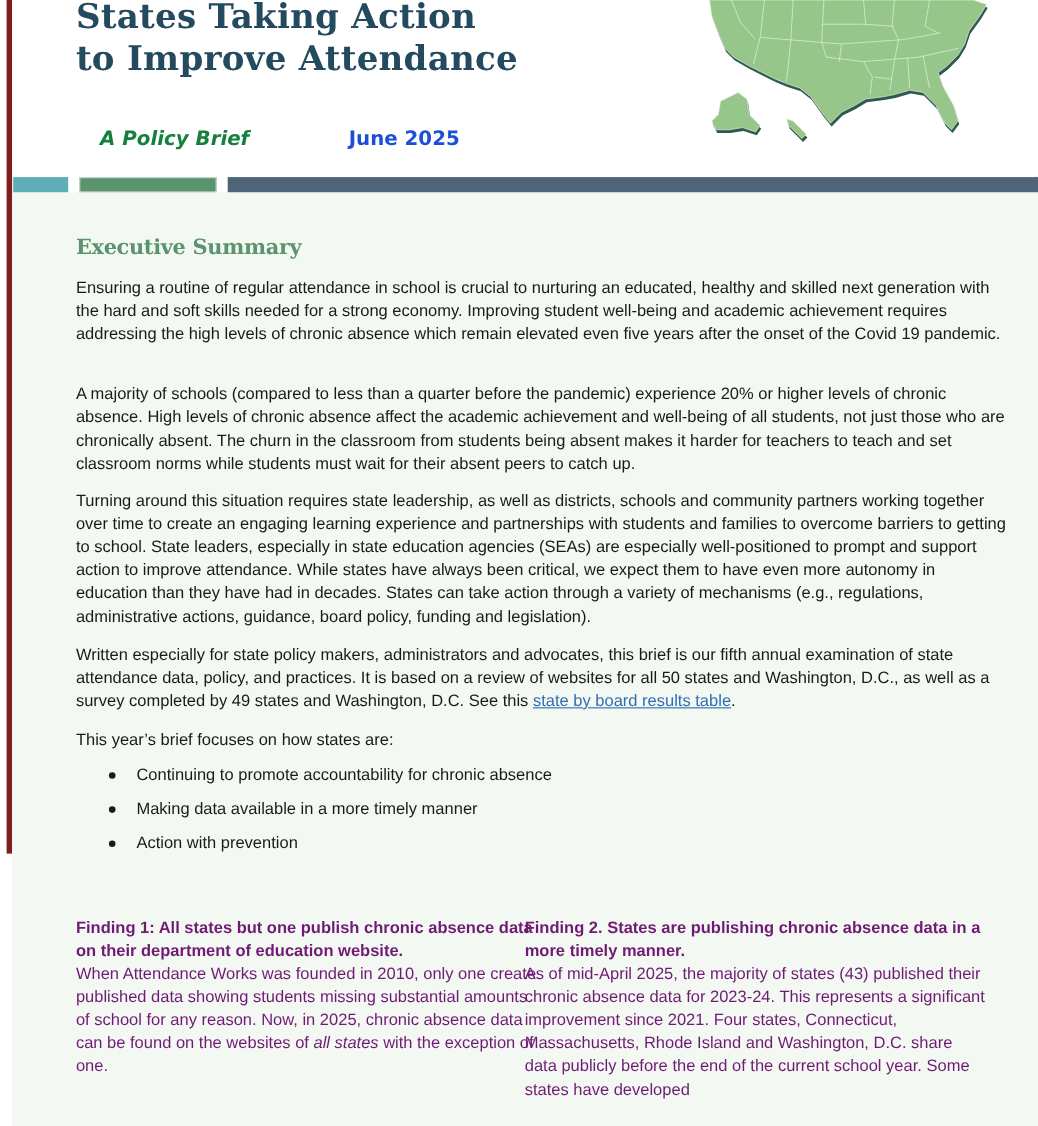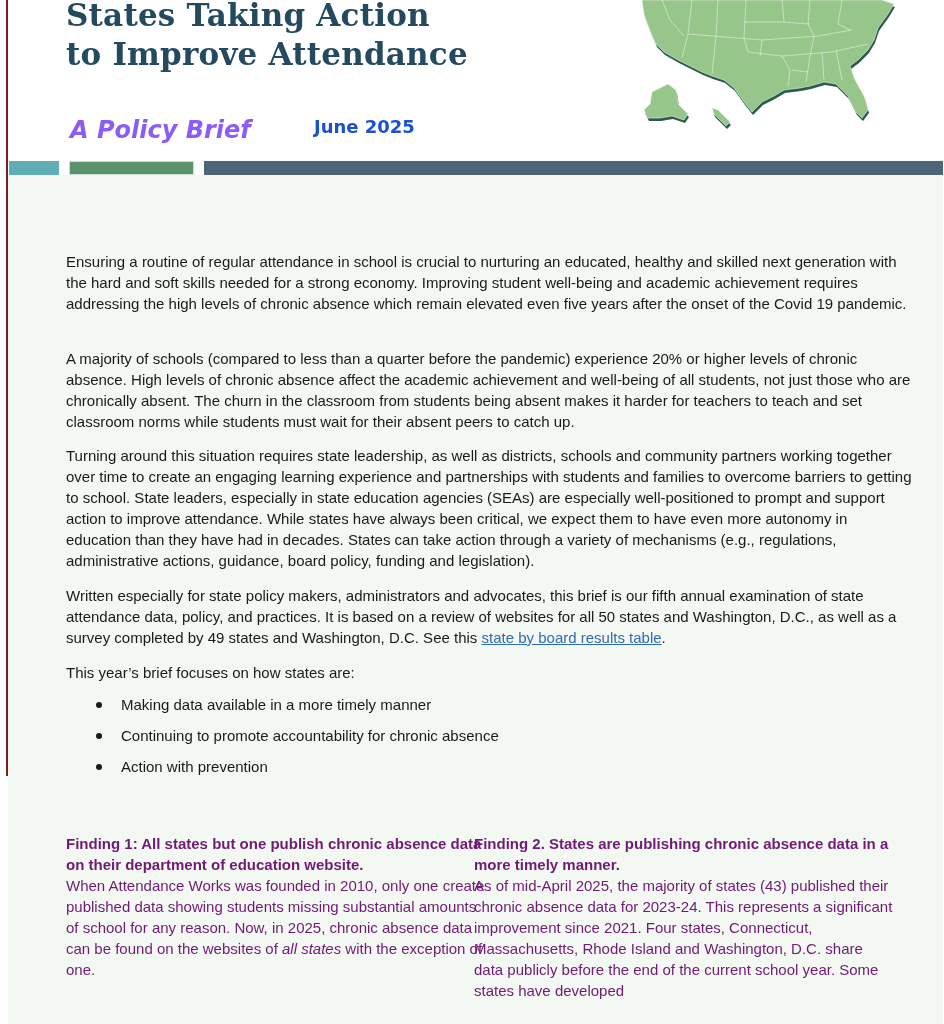--- a/index.html
+++ b/index.html
@@ -1,35 +1,35 @@
 <!DOCTYPE html>
 <html><head>
   <meta charset="utf-8">
   <style>
     * { box-sizing: border-box; margin: 0; padding: 0; }
     html, body { width: 944px; height: 1024px; overflow: hidden; background: #ffffff; }
     body { font-family: "DejaVu Sans", sans-serif; position: relative; }
 
     .page {
       position: absolute; left: 6px; top: 0; width: 936px; height: 776px;
-      border-left: 2px solid #7f1d1d; border-right: 1px solid #d0d0d0;
+      border-left: 5px solid #7f1d1d; border-right: 1px solid #d0d0d0;
       background: #ffffff;
     }
 
     
     .header { position: absolute; left: 0; top: 0; width: 936px; height: 160px; background: #ffffff; }
     .title {
       position: absolute; left: 58px; top: -4px;
       font-family: "DejaVu Serif", serif; font-weight: bold;
       font-size: 31px; line-height: 39px; color: #234a5e; letter-spacing: 0.2px;
     }
     .subtitle {
-      position: absolute; left: 62px; top: 116px;
+      position: absolute; left: 80px; top: 116px;
       font-family: "DejaVu Sans", sans-serif; font-weight: bold; font-style: italic;
-      font-size: 24px; color: #8b5cf6;
+      font-size: 18px; color: #15803d;
     }
     .date {
       position: absolute; left: 306px; top: 116px;
       font-family: "DejaVu Sans", sans-serif; font-weight: bold;
       font-size: 18px; color: #1d4ed8;
     }
     .map { position: absolute; left: 624px; top: 0; width: 270px; height: 132px; }
 
     
     .bar { position: absolute; top: 161px; height: 14px; }
@@ -116,32 +116,33 @@
         <path d="M160,70 L176,72"></path>
       </g>
     </svg>
   </div>
 
   <div class="bar bar-teal"></div>
   <div class="bar bar-green"></div>
   <div class="bar bar-slate"></div>
 
   <div class="content">
+    <div class="section-title">Executive Summary</div>
 
     <p class="para" style="top:76px;">Ensuring a routine of regular attendance  in school is crucial to nurturing an educated, healthy and skilled next generation with the hard and soft skills needed for a strong economy. Improving student well-being and academic achievement requires addressing  the high levels of chronic absence which remain elevated even five years after the onset of the Covid 19 pandemic.</p>
     <p class="para" style="top:173px;">A majority of schools (compared to less than a quarter before the pandemic) experience 20% or higher levels of chronic absence. High levels of chronic absence affect the academic achievement and well-being of all students, not just those who are chronically absent.  The churn in the classroom from students being absent makes it harder for teachers to teach and set classroom norms while students must wait for their absent peers to catch up.</p>
     <p class="para" style="top:270px;">Turning around this situation requires state leadership, as well as districts, schools and community partners working together over time to create an engaging learning  experience and partnerships with  students and families to overcome barriers to getting to school.  State leaders, especially in state education agencies (SEAs) are especially well-positioned to prompt and support action to improve attendance.  While states have always been critical, we expect them to have even more autonomy in education than they have had in decades. States can take action through a variety of mechanisms (e.g., regulations, administrative actions, guidance, board policy, funding and legislation).</p>
     <p class="para" style="top:410px;">
       <span>Written especially for state policy makers, administrators and advocates, this brief is our fifth annual examination of state attendance data, policy, and practices.  It is based on a review of websites for all 50 states and Washington, D.C., as well as a survey completed by 49 states and Washington, D.C. See this </span><a href="#">state by board results table</a><span>.</span>
     </p>
     <p class="para" style="top:487px;">This year’s brief focuses on how states are:</p>
 
     <ul class="bullets">
+      <li><span class="dot"></span><span>Continuing to promote accountability for chronic absence</span></li>
       <li><span class="dot"></span><span>Making data available in a more timely manner</span></li>
-      <li><span class="dot"></span><span>Continuing to promote accountability for chronic absence</span></li>
       <li><span class="dot"></span><span>Action with prevention</span></li>
     </ul>
 
 
     <div class="finding finding-1">
       <div class="f-title">Finding 1: All states but one publish chronic absence data on their department of education website.</div>
       <div><span>When Attendance Works was founded in 2010, only one create  published data showing students missing substantial amounts of school for any reason. Now, in 2025, chronic absence data can be found on the websites of </span><em>all states</em><span> with the exception of one.</span></div>
     </div>
 
     <div class="finding finding-2">

